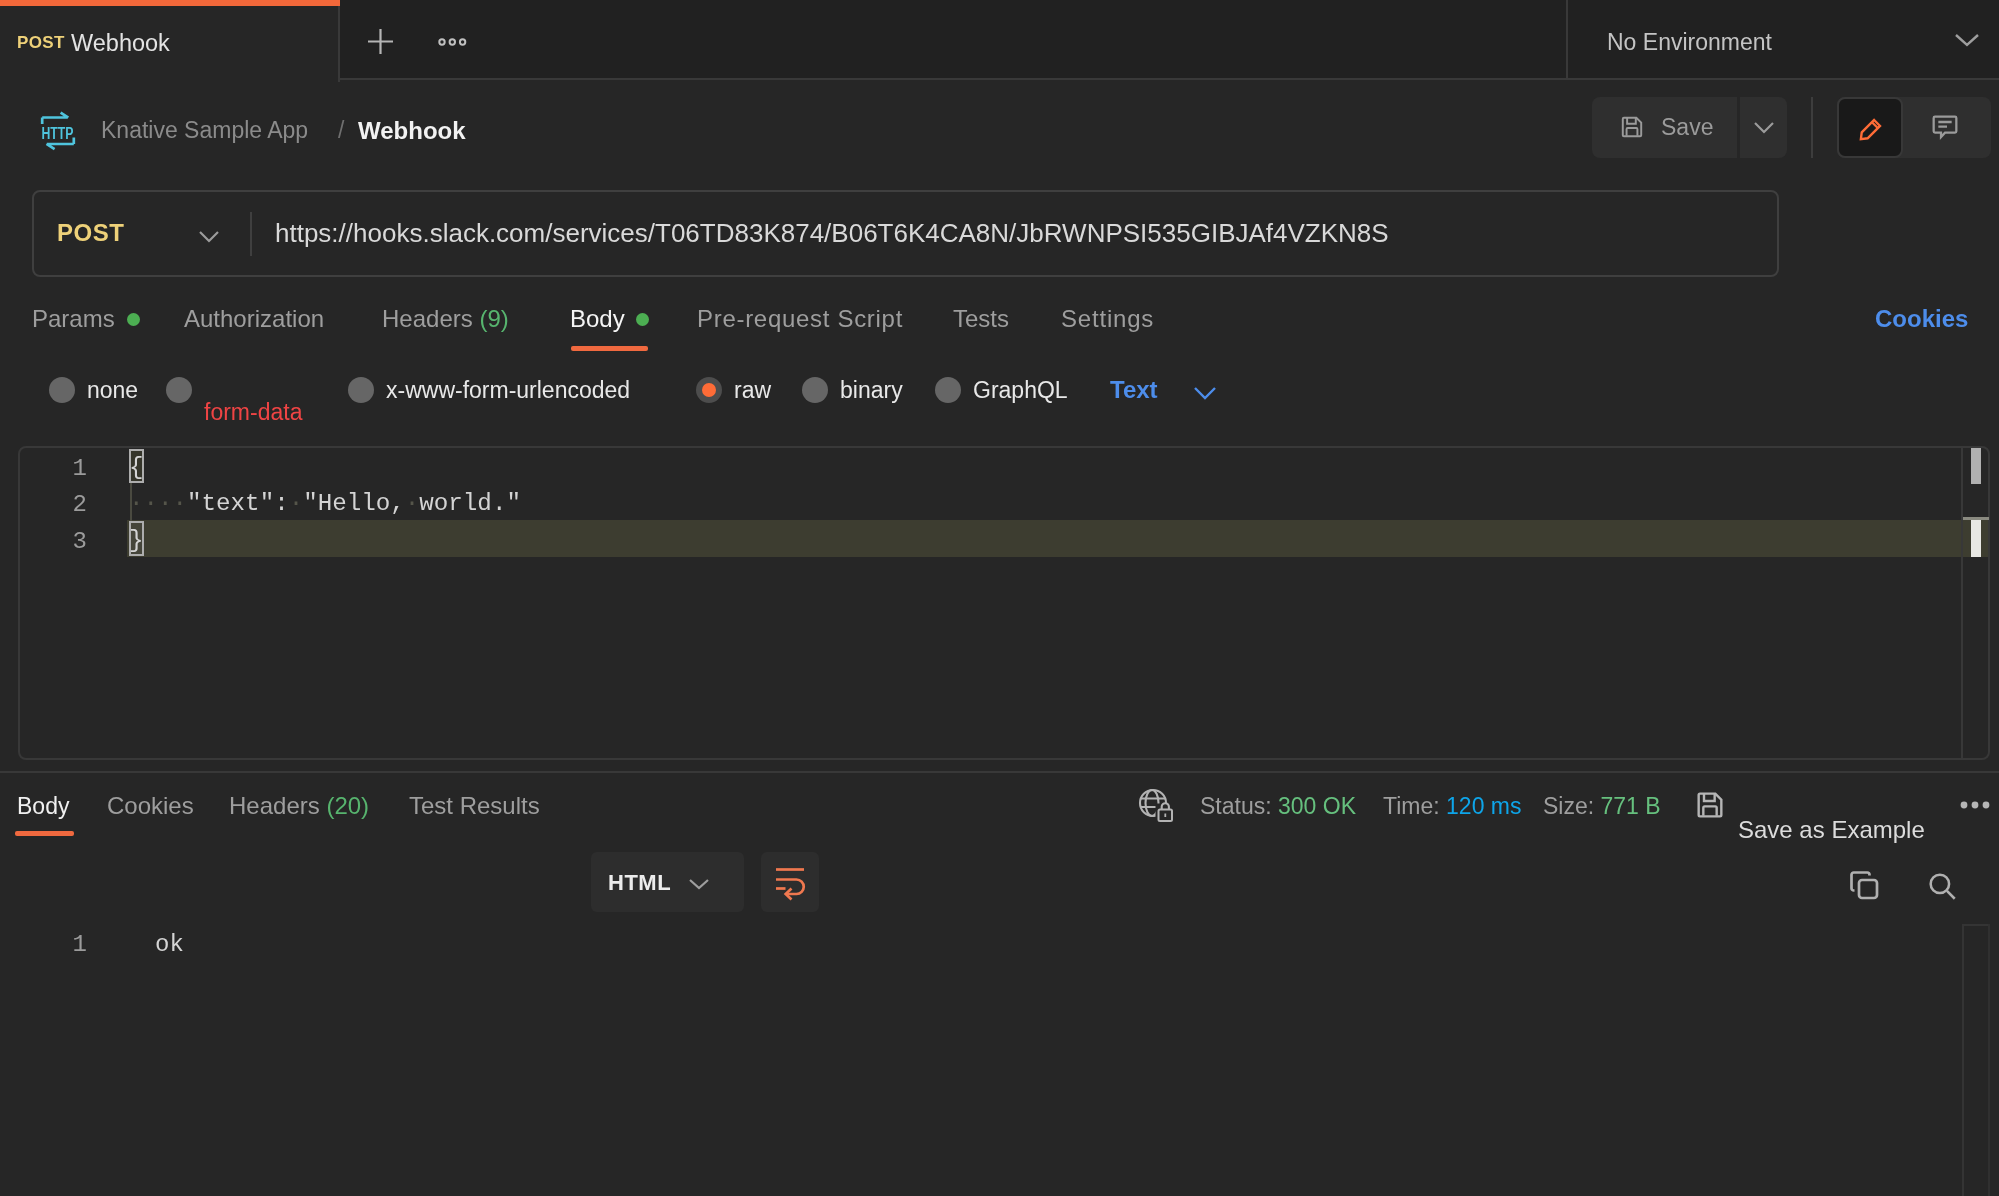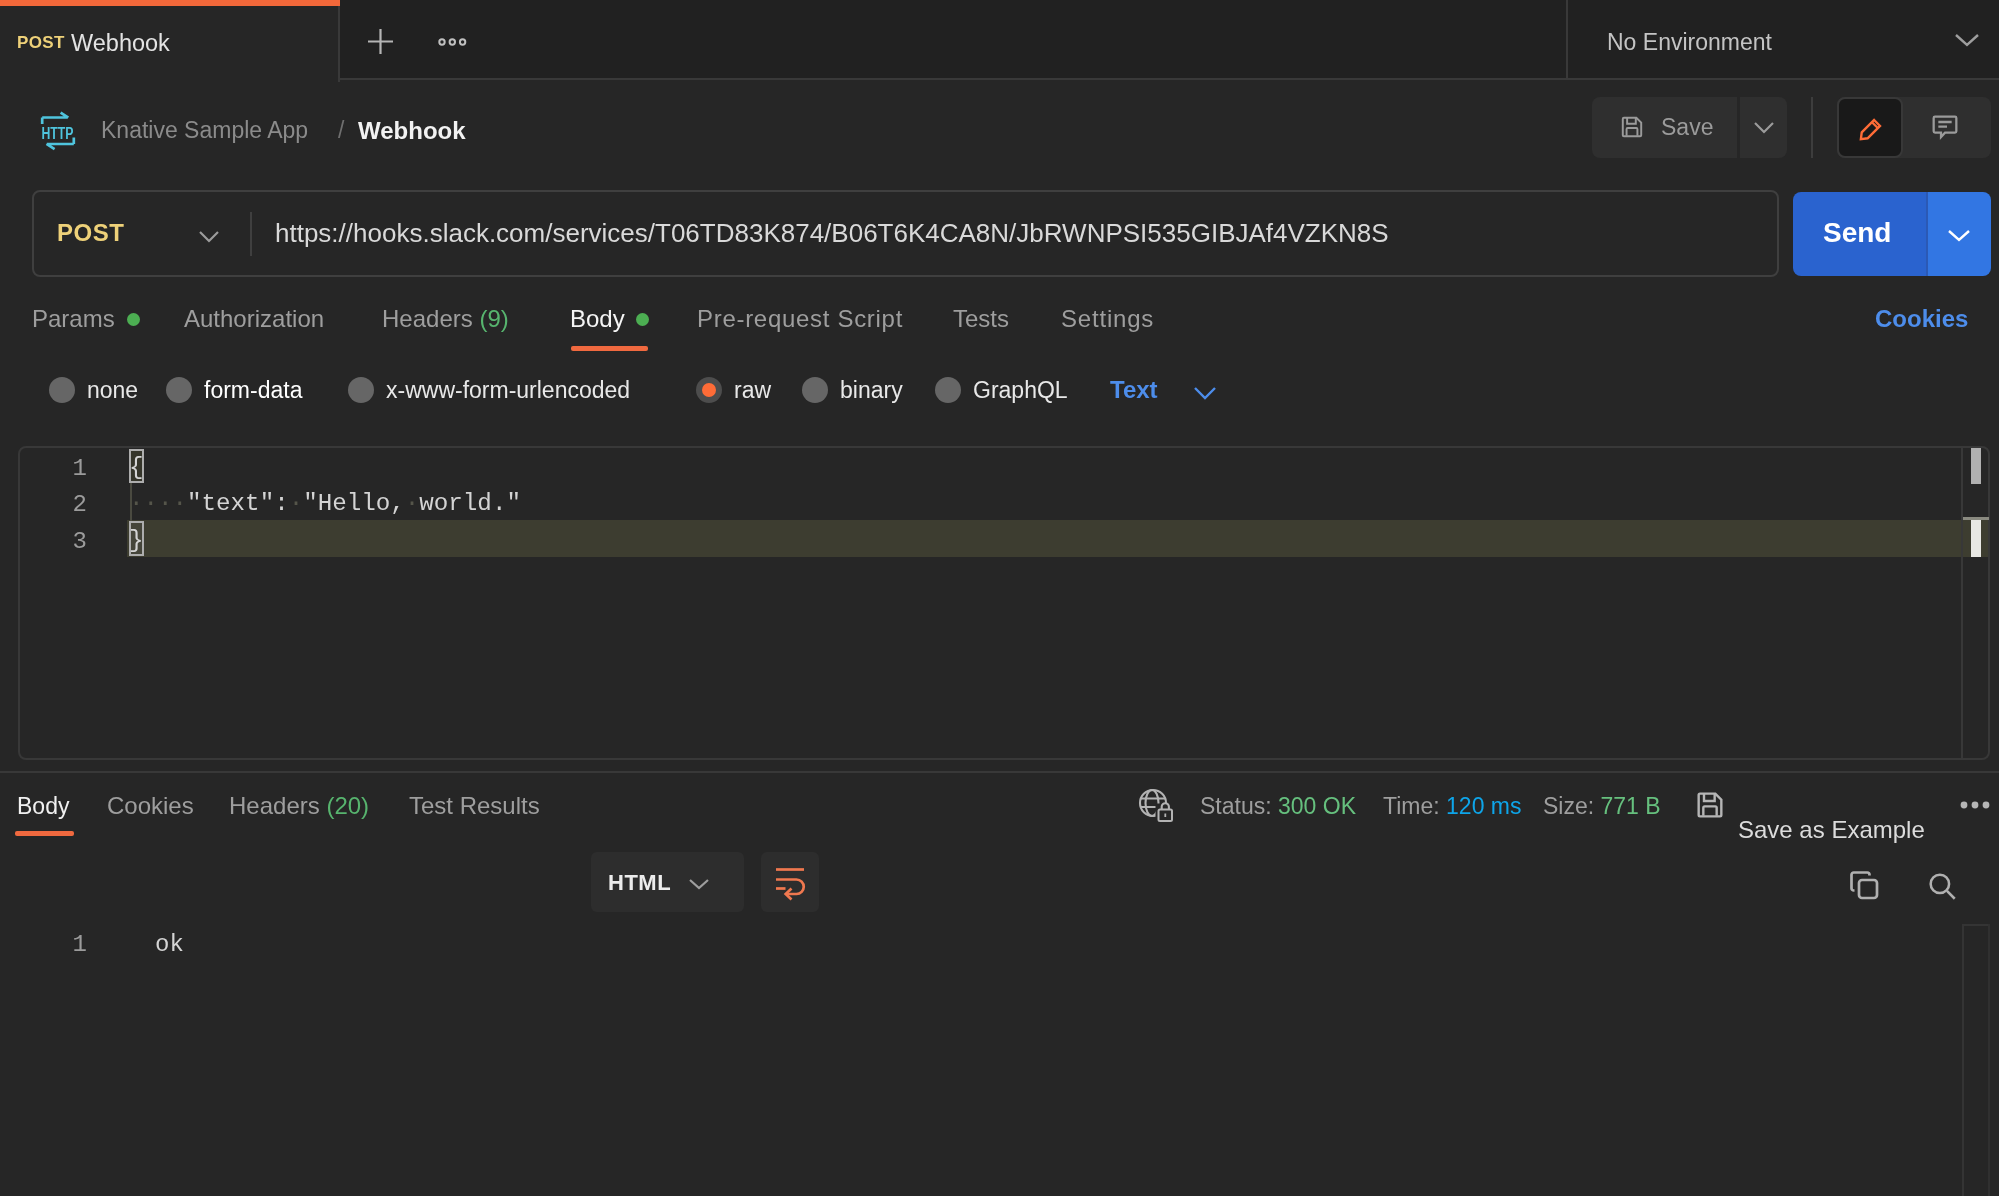--- a/index.html
+++ b/index.html
@@ -73,46 +73,37 @@
   </div>
 
   <div class="abs" style="left:32px;top:190px;width:1747px;height:87px;border:2px solid #3f3f3f;border-radius:8px;">
     <div class="abs" style="left:23px;top:27px;font-size:24px;font-weight:600;color:#eed179;letter-spacing:.5px;">POST</div>
     <svg class="abs" style="left:163px;top:38px;" width="24" height="13" viewBox="0 0 24 13" fill="none" stroke="#9b9b9b" stroke-width="2.2">
       <path d="M3 2 L12 11 L21 2"></path>
     </svg>
     <div class="abs" style="left:216px;top:20px;width:2px;height:44px;background:#3f3f3f;"></div>
     <div class="abs" style="left:241px;top:26px;font-size:26px;color:#d9d9d9;">https://hooks.slack.com/services/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</div>
   </div>
-  <div class="abs" style="left:1793px;top:192px;width:198px;height:84px;border-radius:8px;overflow:hidden;">
-    <div class="abs" style="left:0;top:0;width:134px;height:84px;background:#2a63cf;"></div>
-    <div class="abs" style="left:134px;top:0;width:64px;height:84px;background:#3276e3;"></div>
-    <div class="abs" style="left:133px;top:0;width:2px;height:84px;background:#2b59b5;"></div>
-    <div class="abs" style="left:30px;top:25px;font-size:28px;font-weight:700;color:#fff;">Send</div>
-    <svg class="abs" style="left:152px;top:36px;" width="28" height="15" viewBox="0 0 28 15" fill="none" stroke="#fff" stroke-width="2.4">
-      <path d="M4 3 L14 12 L24 3"></path>
-    </svg>
-  </div>
 
   <div class="abs" style="left:32px;top:305px;font-size:24px;color:#9e9e9e;">Params</div>
   <div class="abs" style="left:127px;top:313px;width:13px;height:13px;border-radius:50%;background:#4cae52;"></div>
   <div class="abs" style="left:184px;top:305px;font-size:24px;color:#9e9e9e;">Authorization</div>
   <div class="abs" style="left:382px;top:305px;font-size:24px;color:#9e9e9e;">Headers <span style="color:#57b46e;">(9)</span></div>
   <div class="abs" style="left:570px;top:305px;font-size:24px;color:#f5f5f5;">Body</div>
   <div class="abs" style="left:636px;top:313px;width:13px;height:13px;border-radius:50%;background:#4cae52;"></div>
   <div class="abs" style="left:571px;top:346px;width:77px;height:5px;background:#f0693f;border-radius:2px;"></div>
   <div class="abs" style="left:697px;top:305px;font-size:24px;letter-spacing:.7px;color:#9e9e9e;">Pre-request Script</div>
   <div class="abs" style="left:953px;top:305px;font-size:24px;color:#9e9e9e;">Tests</div>
   <div class="abs" style="left:1061px;top:305px;font-size:24px;letter-spacing:.8px;color:#9e9e9e;">Settings</div>
   <div class="abs" style="left:1875px;top:305px;font-size:24px;font-weight:600;color:#4d8deb;">Cookies</div>
 
   <div class="abs" style="left:49px;top:377px;width:26px;height:26px;border-radius:50%;background:#666;"></div>
   <div class="abs" style="left:87px;top:377px;font-size:23px;color:#e8e8e8;">none</div>
   <div class="abs" style="left:166px;top:377px;width:26px;height:26px;border-radius:50%;background:#666;"></div>
-  <div class="abs" style="left:204px;top:377px;font-size:23px;color:#ffffff;">form-data</div>
+  <div class="abs" style="left:204px;top:399px;font-size:23px;color:#ef4444;">form-data</div>
   <div class="abs" style="left:348px;top:377px;width:26px;height:26px;border-radius:50%;background:#666;"></div>
   <div class="abs" style="left:386px;top:377px;font-size:23px;color:#e8e8e8;">x-www-form-urlencoded</div>
   <div class="abs" style="left:696px;top:377px;width:26px;height:26px;border-radius:50%;background:#4d4d4d;"></div>
   <div class="abs" style="left:702px;top:383px;width:14px;height:14px;border-radius:50%;background:#ff6c37;"></div>
   <div class="abs" style="left:734px;top:377px;font-size:23px;color:#e8e8e8;">raw</div>
   <div class="abs" style="left:802px;top:377px;width:26px;height:26px;border-radius:50%;background:#666;"></div>
   <div class="abs" style="left:840px;top:377px;font-size:23px;color:#e8e8e8;">binary</div>
   <div class="abs" style="left:935px;top:377px;width:26px;height:26px;border-radius:50%;background:#666;"></div>
   <div class="abs" style="left:973px;top:377px;font-size:23px;color:#e8e8e8;">GraphQL</div>
   <div class="abs" style="left:1110px;top:376px;font-size:24px;font-weight:600;color:#4d8deb;">Text</div>

